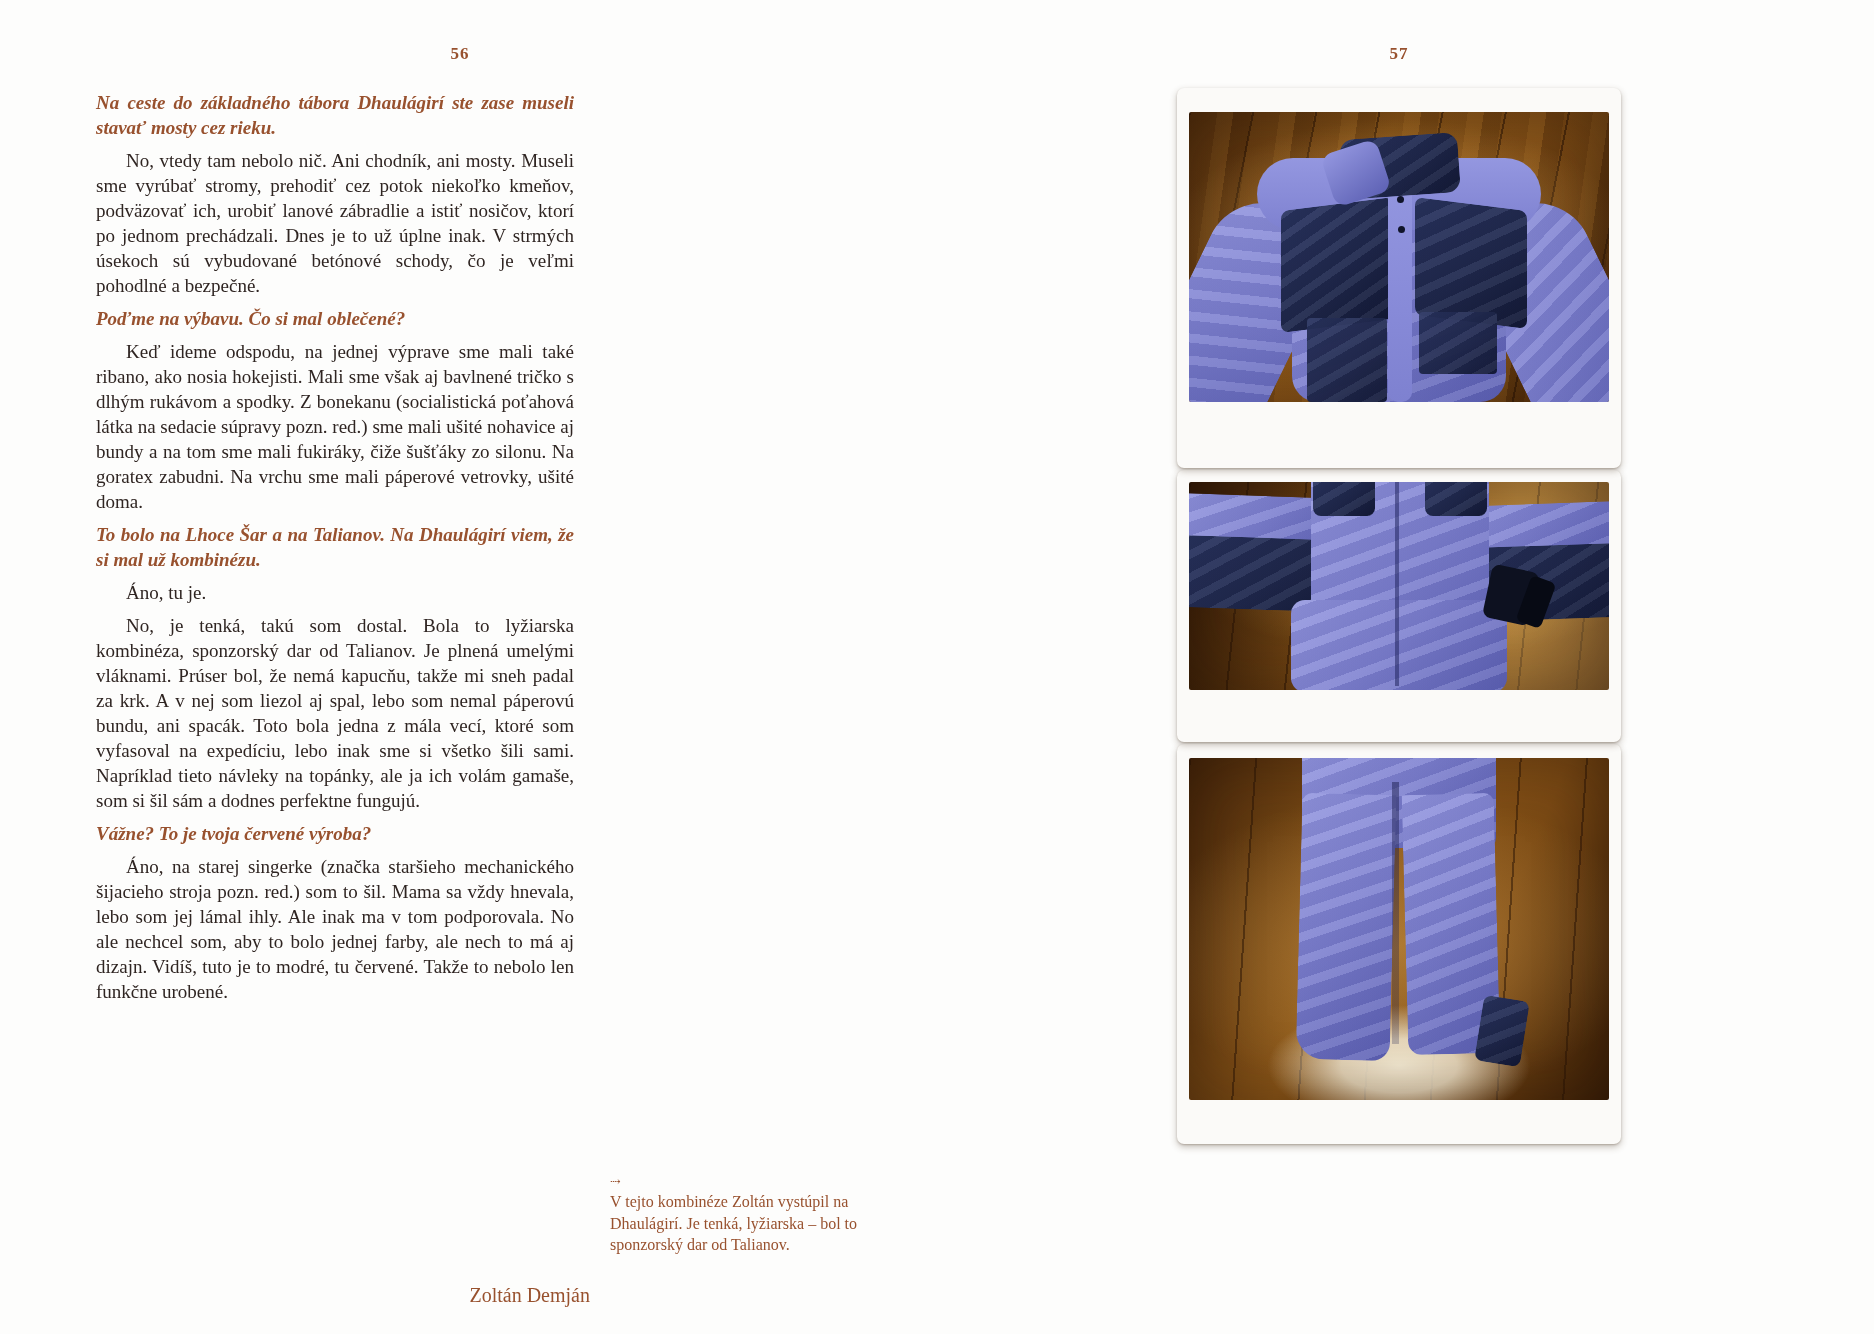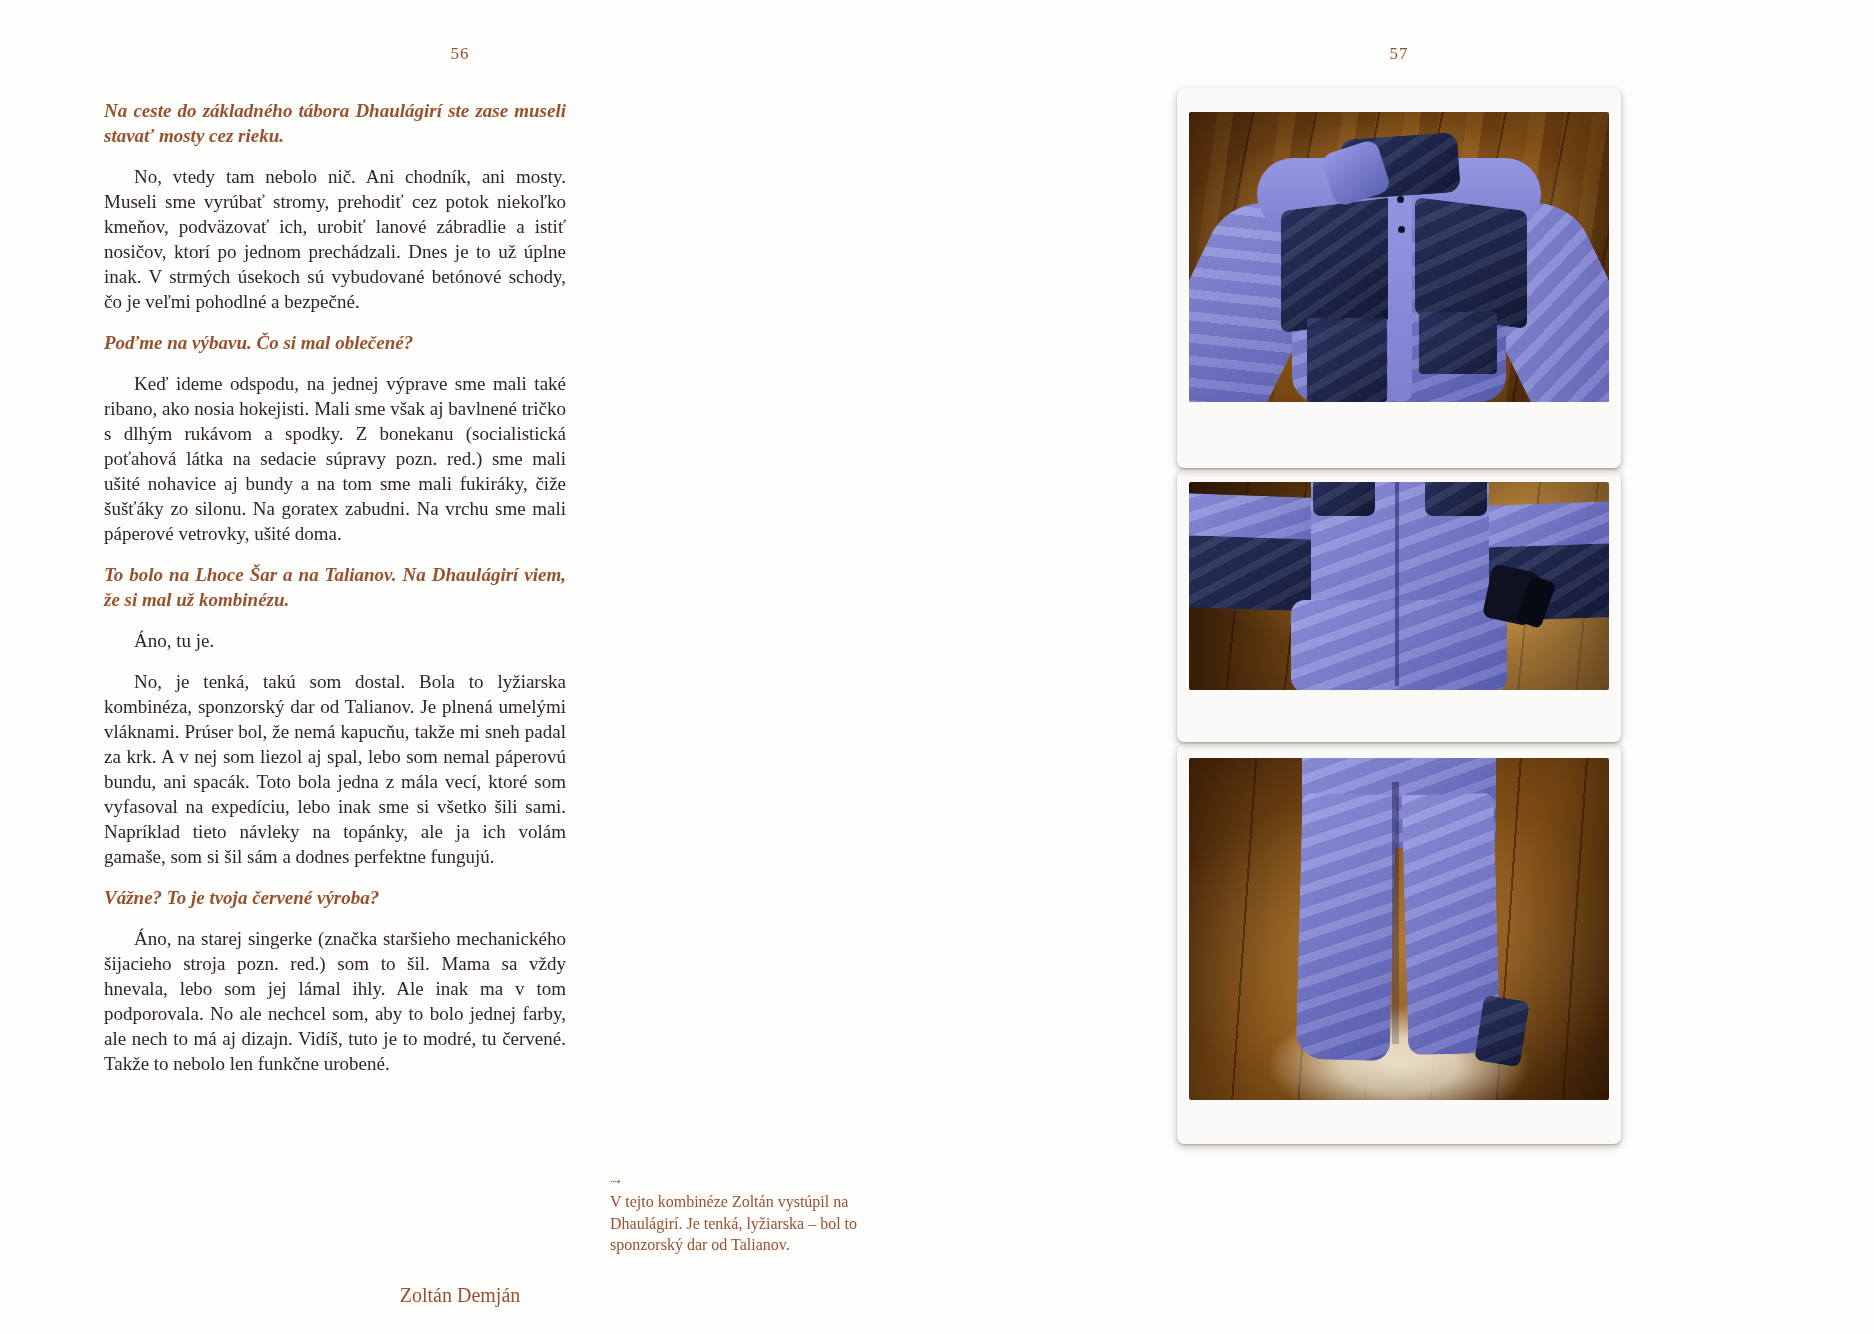--- a/index.html
+++ b/index.html
@@ -9,43 +9,43 @@
   }
   html,body{margin:0;padding:0;}
   body{
     width:1874px;height:1334px;position:relative;overflow:hidden;
     background:var(--page_bg);
     font-family:"Liberation Serif","DejaVu Serif",serif;
     color:var(--ink);
   }
   .page-num{
     position:absolute;top:44px;width:60px;text-align:center;
-    color:var(--accent_brown);font-weight:normal;font-size:17px;letter-spacing:1px;
+    color:var(--accent_brown);font-weight:bold;font-size:17px;letter-spacing:1px;
   }
   .page-num.left{left:430px;}
   .page-num.right{left:1369px;}
 
   
   .text-col{
     position:absolute;left:88px;top:82px;width:494px;
     font-size:19px;line-height:25px;text-align:justify;
   }
-  .text-col p{margin:16px;padding:0;}
+  .text-col p{margin:8px;padding:0;}
   .text-col p.question{
     color:var(--accent_brown);font-style:italic;font-weight:600;
   }
   .text-col p.answer{text-indent:30px;}
 
   .caption{
     position:absolute;left:610px;top:1176px;width:276px;
     color:var(--accent_brown);font-size:16px;line-height:21.5px;text-align:left;
   }
   .caption .marker{display:block;font-size:13px;line-height:12px;letter-spacing:-1px;margin-bottom:3px;}
   .signature{
-    position:absolute;left:330px;top:1284px;width:260px;text-align:center;
+    position:absolute;left:330px;top:1284px;width:260px;text-align:right;
     color:var(--accent_brown);font-size:20px;
   }
 
   
   .print{
     position:absolute;left:1177px;width:444px;
     background:var(--print_white);
     border-radius:7px;
     box-shadow:0 3px 7px rgba(70,50,30,.30), 0 1px 2px rgba(70,50,30,.25);
   }

